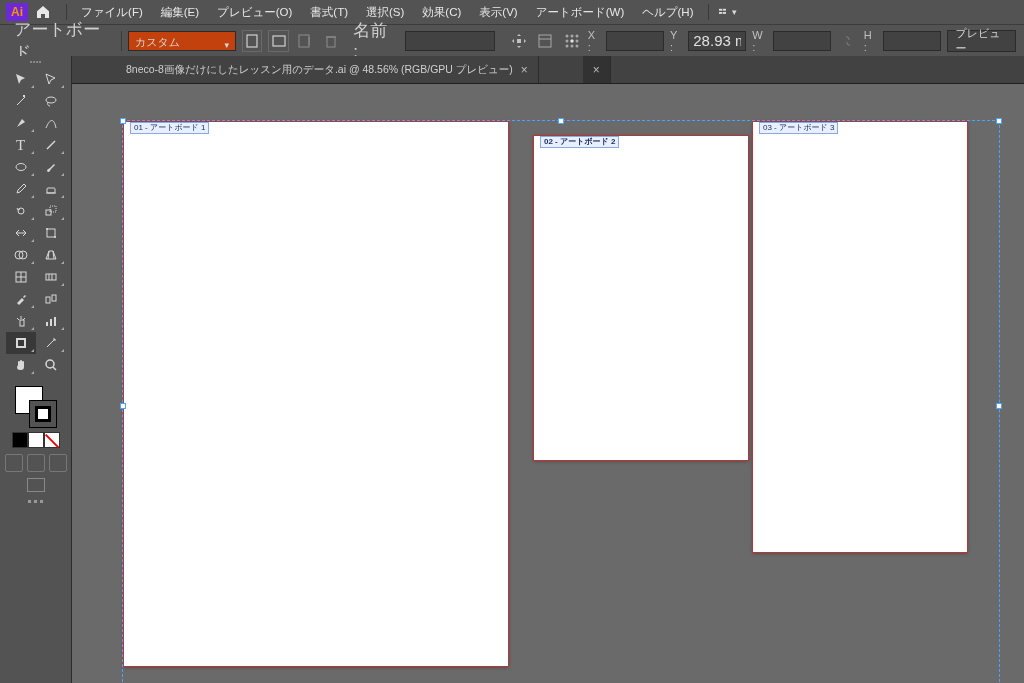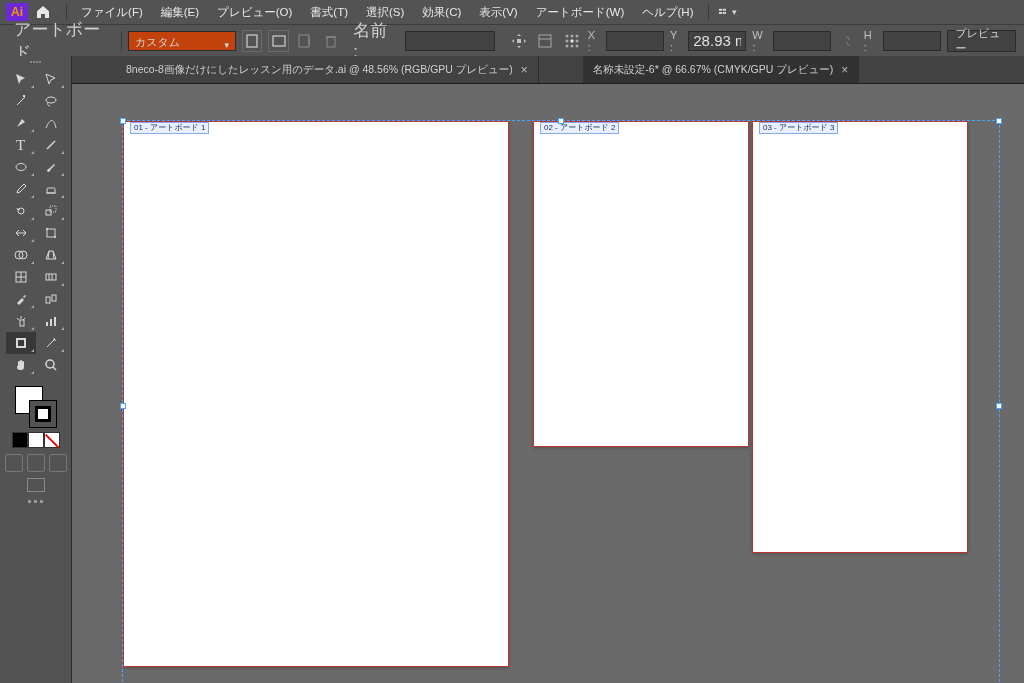--- a/index.html
+++ b/index.html
@@ -383,32 +383,31 @@
       </div>
   </div>
 
   <div class="doc-area">
     <div class="tab-strip">
       <div class="tab">
         <span>8neco-8画像だけにしたレッスン用のデータ.ai @ 48.56% (RGB/GPU プレビュー)</span>
         <span class="close">×</span>
       </div>
       <div class="tab active">
-        <span>名称未設定-6* @ 66.67% (CMYK/GPU プレビュー)</span>
         <span class="close">×</span>
       </div>
     </div>
 
     <div class="canvas-viewport">
       <div class="canvas-inner">
 
         <div class="artboard" style="left:52px;top:38px;width:384px;height:544px;">
           <div class="ab-label">01 - アートボード 1</div>
         </div>
-        <div class="artboard" style="left:462px;top:38px;width:214px;height:324px;">
+        <div class="artboard" style="left:462px;top:52px;width:214px;height:324px;font-weight:bold;">
           <div class="ab-label">02 - アートボード 2</div>
         </div>
         <div class="artboard" style="left:681px;top:38px;width:214px;height:430px;">
           <div class="ab-label">03 - アートボード 3</div>
         </div>
 
         <div class="selection-bbox">
           <div class="sel-handle tl"></div>
           <div class="sel-handle tm"></div>
           <div class="sel-handle tr"></div>

